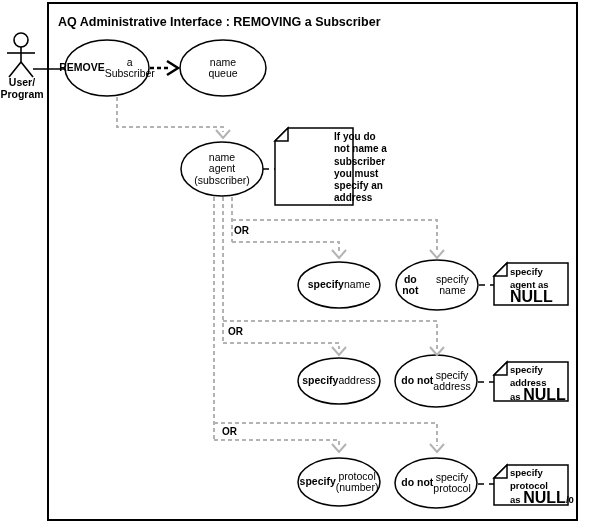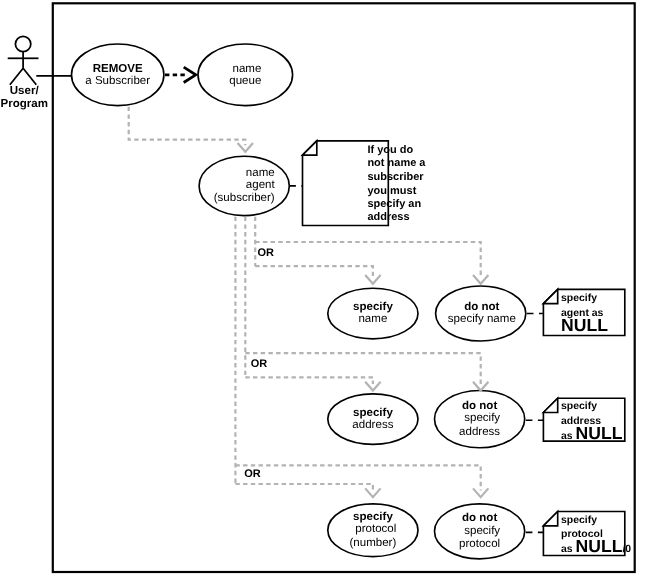--- a/index.html
+++ b/index.html
@@ -1,22 +1,22 @@
 <!DOCTYPE html>
 <html><head>
 <meta charset="utf-8">
 <style>
   html,body{margin:0;padding:0;background:#fff;}
   .stage{position:relative;width:600px;height:529px;background:#fff;overflow:hidden;
          font-family:"Liberation Sans",sans-serif;color:#000;}
   .stage svg{position:absolute;left:0;top:0;}
   .abs{position:absolute;}
   .title{font-weight:bold;font-size:12.5px;white-space:nowrap;}
-  .elabel{position:absolute;display:flex;flex-direction:column;align-items:center;
-          justify-content:center;text-align:right;font-size:10.5px;line-height:11.5px;}
+  .elabel{position:absolute;display:flex;align-items:center;
+          justify-content:center;text-align:center;font-size:10.5px;line-height:11.5px;}
   .elabel .b{font-weight:bold;}
   .pl{white-space:pre-line;}
   .orlabel{font-weight:bold;font-size:10px;}
   .notetext{font-size:10px;line-height:12.3px;font-weight:bold;margin-left:43px;}
   .ntext{font-size:9.5px;line-height:12.5px;font-weight:bold;}
   .ntext .line{display:block;white-space:nowrap;}
   .ntext .null{font-weight:bold;font-size:16px;}
   .actorlabel{font-weight:bold;font-size:10.5px;line-height:12px;text-align:center;}
 </style>
 </head>
@@ -90,20 +90,21 @@
       <path d="M275,141 L288,128 L288,141 Z"></path>
       <path d="M494,276 L507,263 L568,263 L568,305 L494,305 Z"></path>
       <path d="M494,276 L507,263 L507,276 Z"></path>
       <path d="M494,375 L507,362 L568,362 L568,401 L494,401 Z"></path>
       <path d="M494,375 L507,362 L507,375 Z"></path>
       <path d="M494,478 L507,465 L568,465 L568,505 L494,505 Z"></path>
       <path d="M494,478 L507,465 L507,478 Z"></path>
     </g>
   </svg>
 
+  <div class="abs title" style="left:58px;top:15px;">AQ Administrative Interface : REMOVING a Subscriber</div>
 
   <div class="abs actorlabel pl" style="left:-9px;top:76px;width:62px;">User/
 Program</div>
 
   <div class="elabel" style="left:65px;top:40px;width:84px;height:56px;">
     <span class="b">REMOVE</span>
     <span class="pl">a Subscriber</span>
   </div>
   <div class="elabel" style="left:180px;top:40px;width:86px;height:56px;">
     <span class="pl">name

